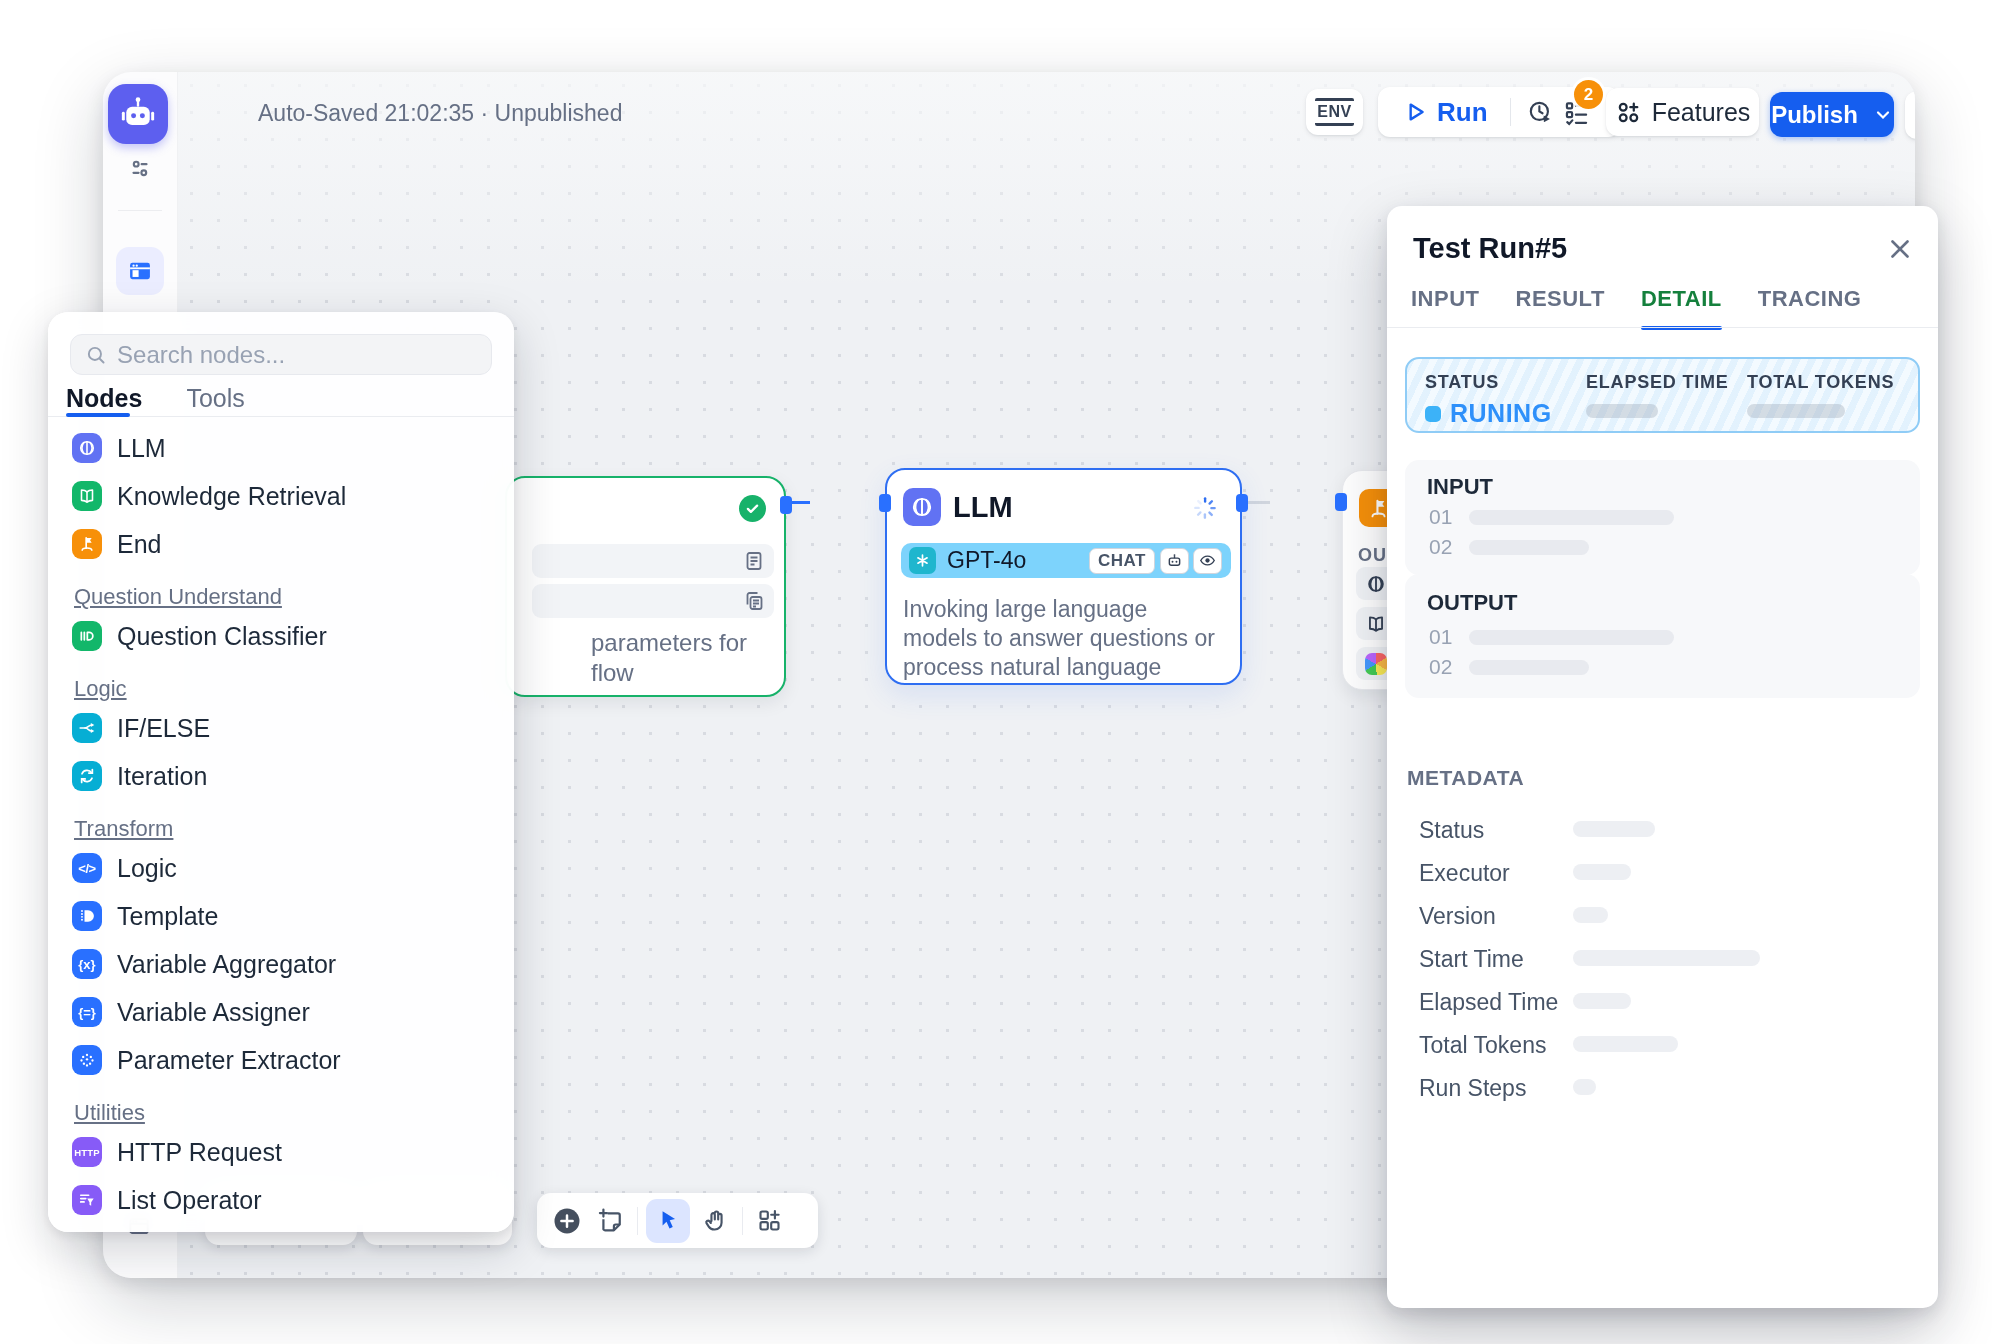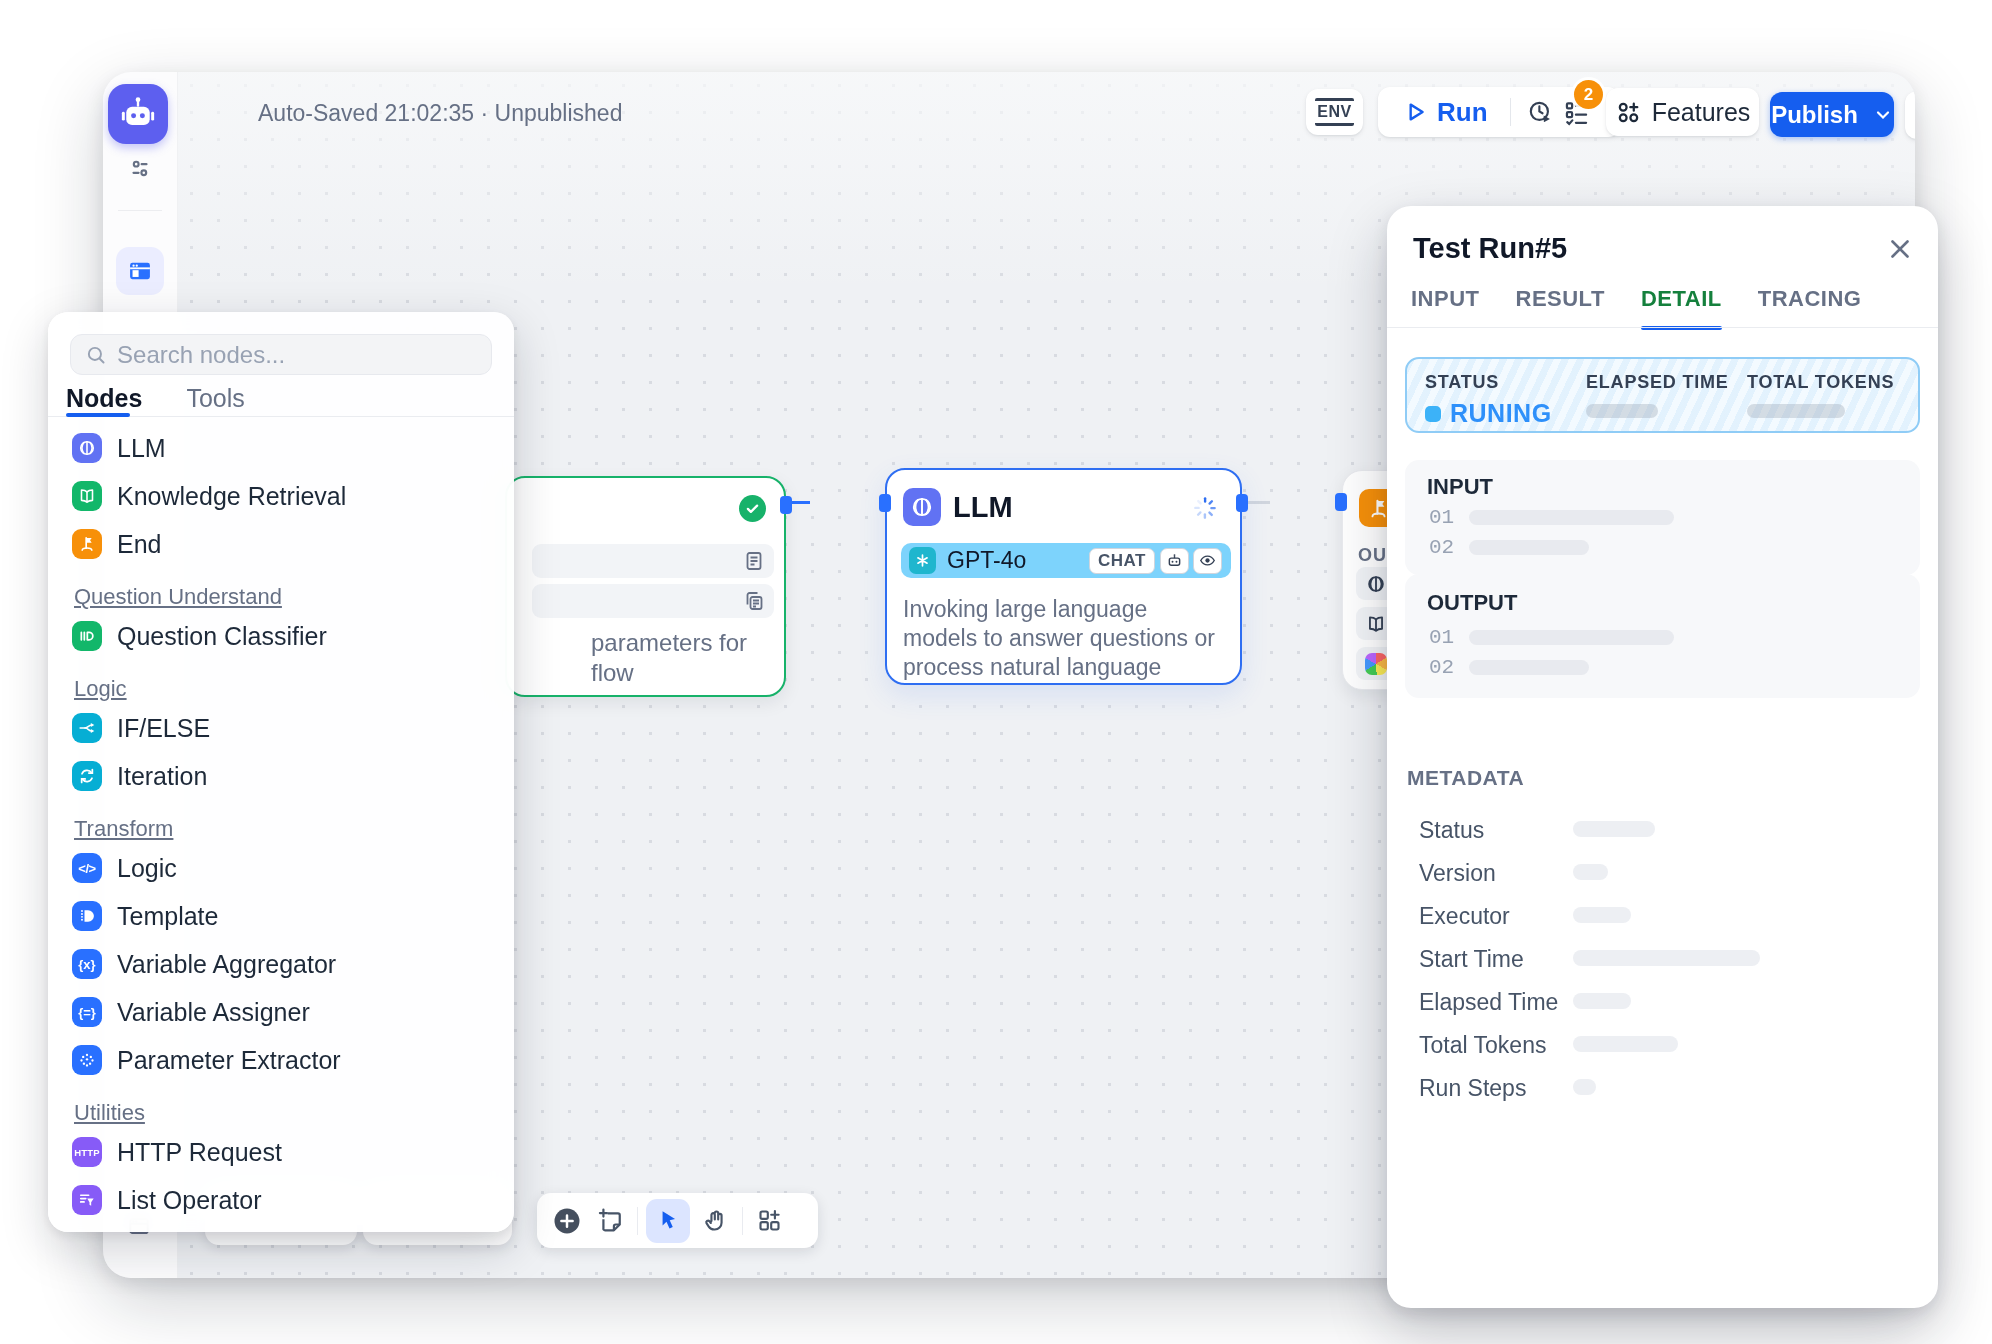--- a/index.html
+++ b/index.html
@@ -124,21 +124,21 @@
   .np-underline { position:absolute; left:18px; top:101px; width:64px; height:4px; border-radius:2px; background:#155EEF; }
   .np-list { position:absolute; left:0; top:112px; width:100%; }
   .np-item { height:48px; display:flex; align-items:center; padding-left:24px; cursor:pointer; }
   .tile { width:30px; height:30px; border-radius:9px; display:flex; align-items:center;
     justify-content:center; flex:none; }
   .np-label { font-size:25px; color:#1D2939; margin-left:15px; }
   .np-section { margin-top:14px; height:30px; line-height:30px; padding-left:26px; font-size:22px; color:#667085;text-decoration:underline; }
 
   
   .run-panel { position:absolute; left:1387px; top:206px; width:551px; height:1102px; background:#fff;
-    border-radius:24px; z-index:50; box-shadow:0 24px 60px rgba(16,24,40,.22), 0 6px 16px rgba(16,24,40,.10); }
+    border-radius:15px; z-index:50; box-shadow:0 24px 60px rgba(16,24,40,.22), 0 6px 16px rgba(16,24,40,.10); }
   .rp-title { position:absolute; left:26px; top:26px; font-size:29px; font-weight:700; color:#101828; }
   .rp-close { position:absolute; left:498px; top:28px; width:30px; height:30px; color:#667085; cursor:pointer; }
   .rp-tabs { position:absolute; left:24px; top:80px; display:flex; gap:36px; }
   .rp-tab { font-size:22px; font-weight:600; color:#667085; letter-spacing:.5px; padding-bottom:18px;
     position:relative; cursor:pointer; }
   .rp-tab.active { color:#15803d; }
   .rp-tab.active::after { content:""; position:absolute; left:0; right:0; bottom:0; height:4px;
     border-radius:2px; background:#155EEF; }
   .rp-tabdiv { position:absolute; left:0; top:121px; width:100%; height:1px; background:#EAECF0; }
 
@@ -149,21 +149,21 @@
   .sc-label { font-size:18px; font-weight:700; color:#344054; letter-spacing:.8px; }
   .sc-value { margin-top:6px; display:flex; align-items:center; gap:9px; }
   .run-dot { width:16px; height:16px; border-radius:5px; background:#3CB2F8; }
   .run-status { font-size:25px; font-weight:800; color:#2E90FA; letter-spacing:.5px; }
   .sc-bar { margin-top:11px; height:14px; border-radius:7px; background:rgba(152,162,179,.35); }
 
   .io-card { position:absolute; left:18px; width:515px; border-radius:14px; background:#F7F8FA; }
   .io-title { position:absolute; left:22px; font-size:22px; font-weight:700; color:#1D2939; }
   .io-rows { position:absolute; left:24px; }
   .io-row { display:flex; align-items:center; height:18px; margin-bottom:12px; }
-  .io-num { font-family:Liberation Mono, monospace; font-size:21px; color:#98A2B3; width:40px; }
+  .io-num { font-family:Liberation Sans, sans-serif; font-size:21px; color:#98A2B3; width:40px; }
   .io-bar { height:15px; border-radius:8px; background:#E8EAEF; }
 
   .meta-title { position:absolute; left:20px; top:560px; font-size:21px; font-weight:600; color:#667085; letter-spacing:.5px; }
   .meta-rows { position:absolute; left:0; top:611px; width:100%; }
   .meta-row { position:relative; height:24px; margin-bottom:19px; padding-left:32px; }
   .meta-label { font-size:23px; color:#475467; }
   .meta-bar { position:absolute; left:186px; top:4px; height:16px; border-radius:8px; background:#EDEFF3; }
 
   svg { display:block; }
   .ic { width:100%; height:100%; }
@@ -653,22 +653,22 @@
           <div class="io-row">
             <span class="io-num">02</span>
             <span class="io-bar" style="width:120px"></span>
           </div>
         </div>
     </div>
 
     <div class="meta-title">METADATA</div>
     <div class="meta-rows" id="meta-rows">
         <div class="meta-row"><span class="meta-label">Status</span><span class="meta-bar" style="width:82px"></span></div>
+        <div class="meta-row"><span class="meta-label">Executor</span><span class="meta-bar" style="width:58px"></span></div>
         <div class="meta-row"><span class="meta-label">Version</span><span class="meta-bar" style="width:35px"></span></div>
-        <div class="meta-row"><span class="meta-label">Executor</span><span class="meta-bar" style="width:58px"></span></div>
         <div class="meta-row"><span class="meta-label">Start Time</span><span class="meta-bar" style="width:187px"></span></div>
         <div class="meta-row"><span class="meta-label">Elapsed Time</span><span class="meta-bar" style="width:58px"></span></div>
         <div class="meta-row"><span class="meta-label">Total Tokens</span><span class="meta-bar" style="width:105px"></span></div>
         <div class="meta-row"><span class="meta-label">Run Steps</span><span class="meta-bar" style="width:23px"></span></div>
       </div>
   </div>
 
 </div>
 
 </body></html>

